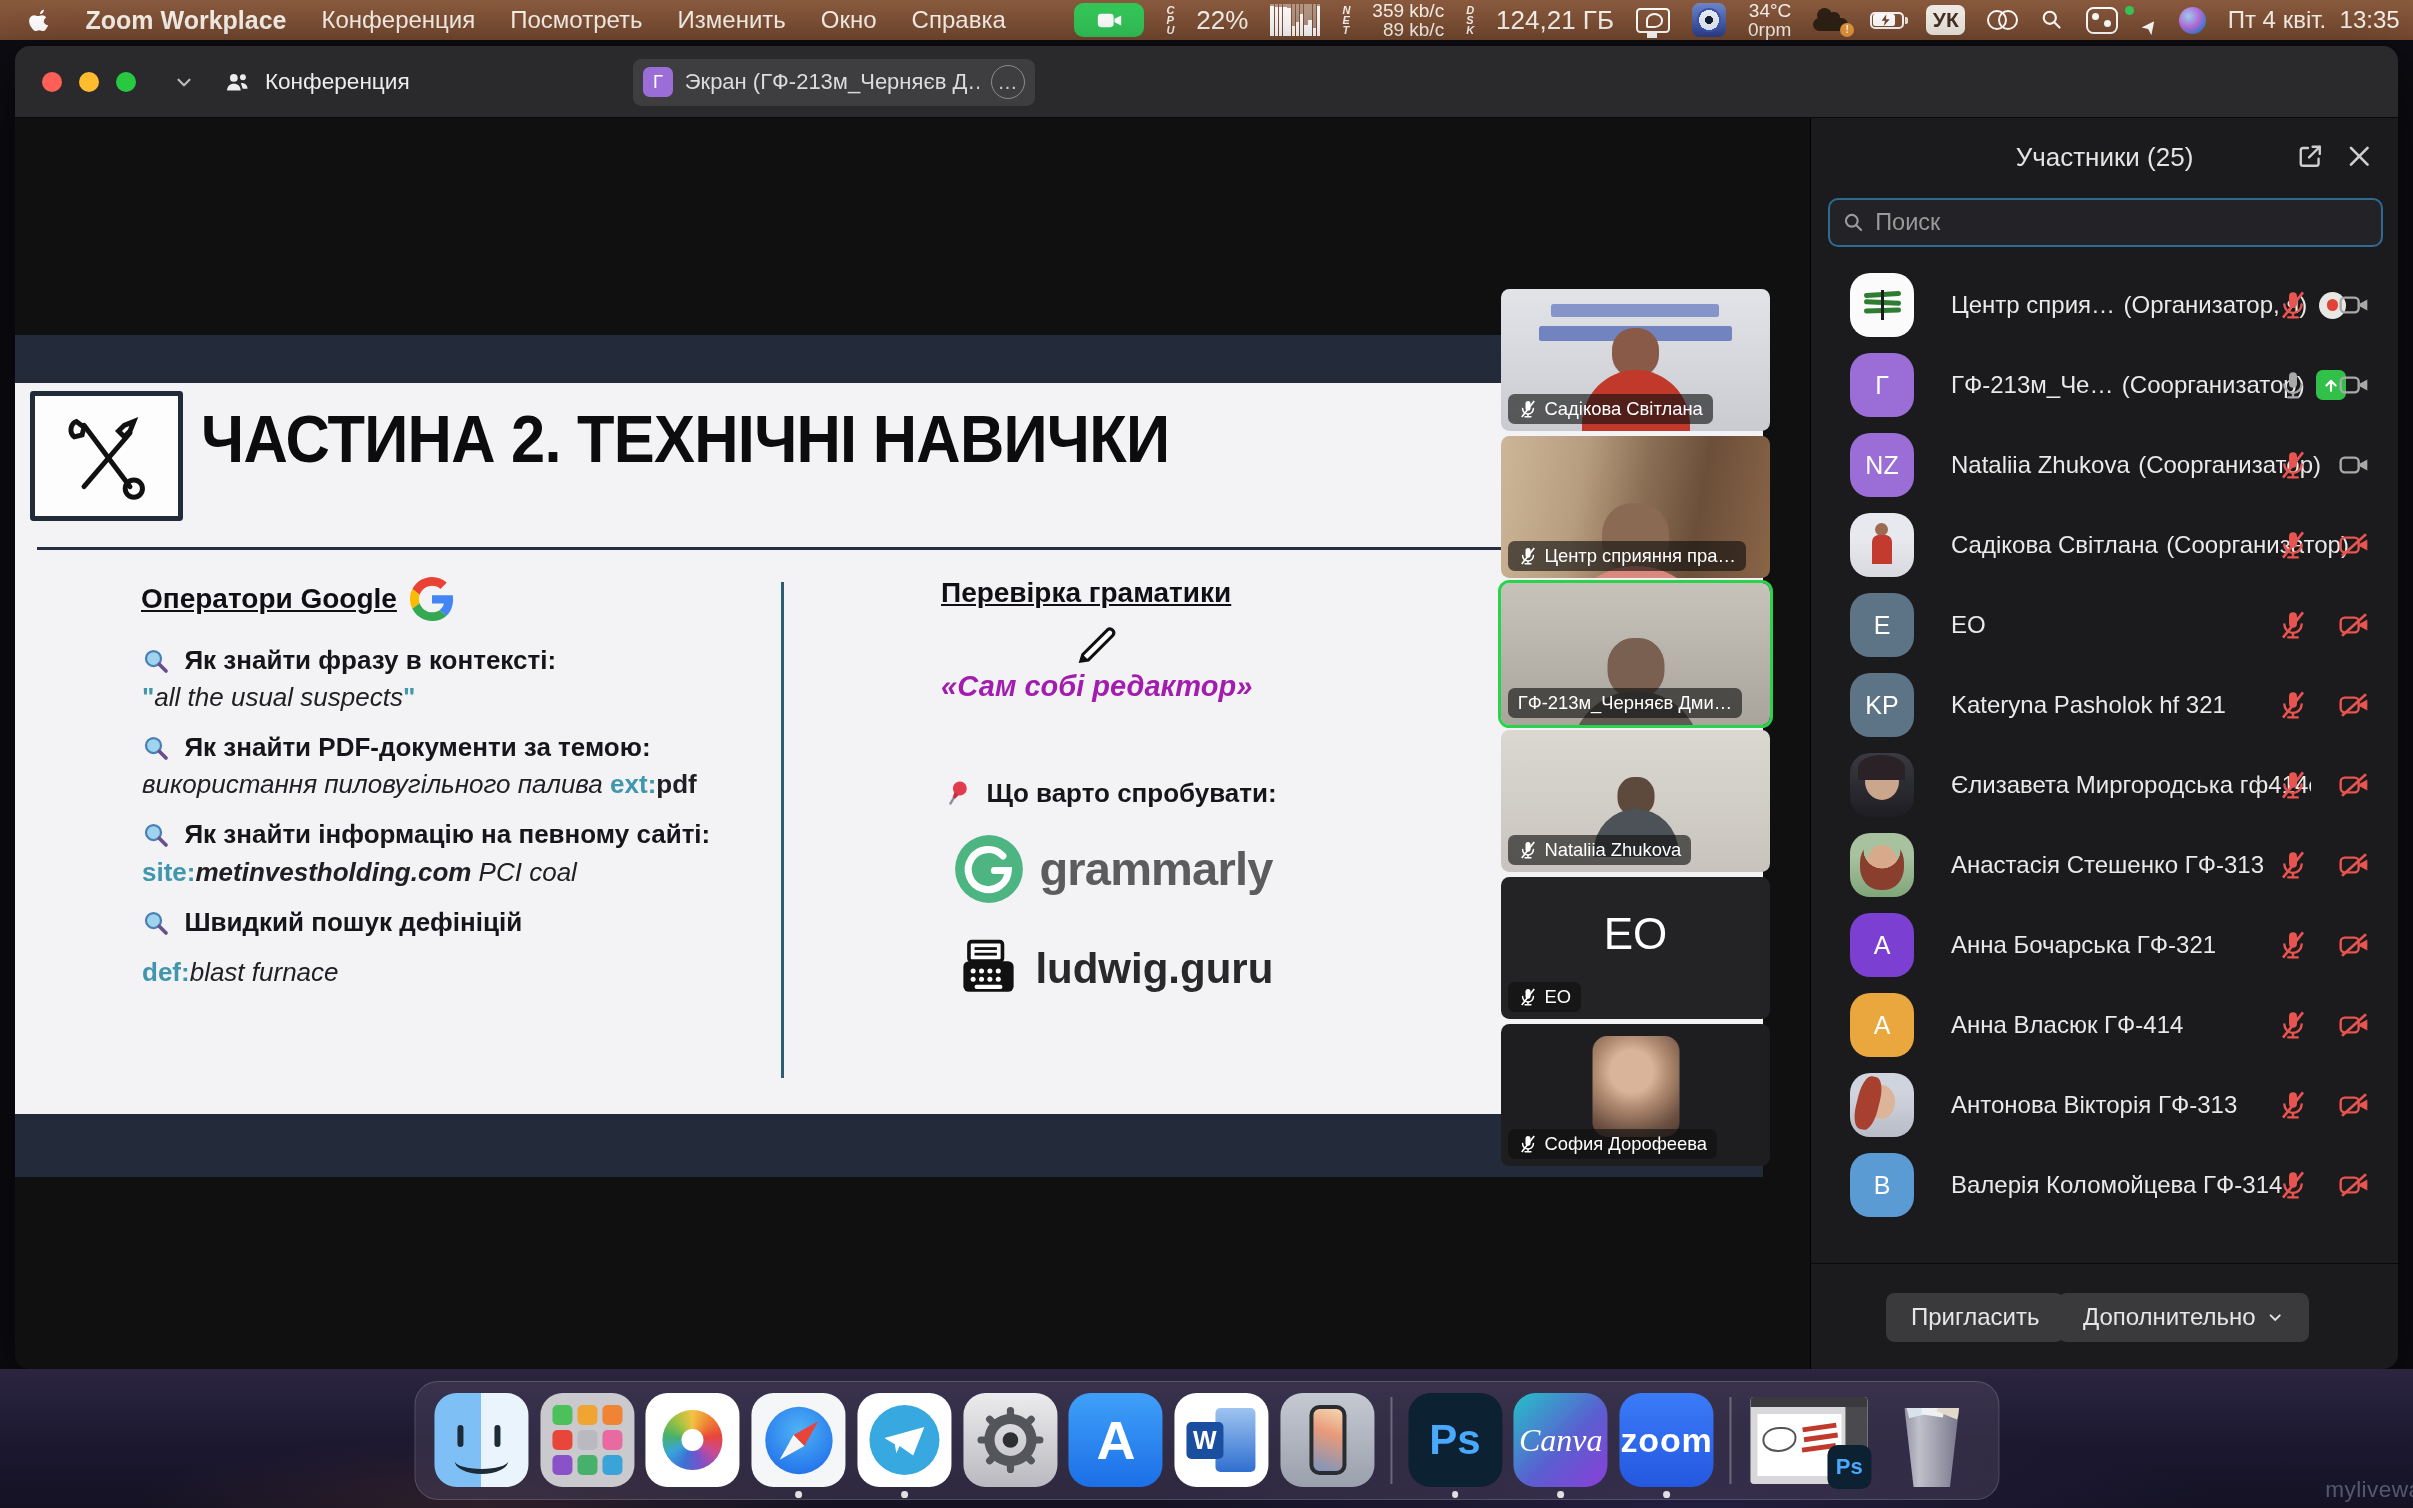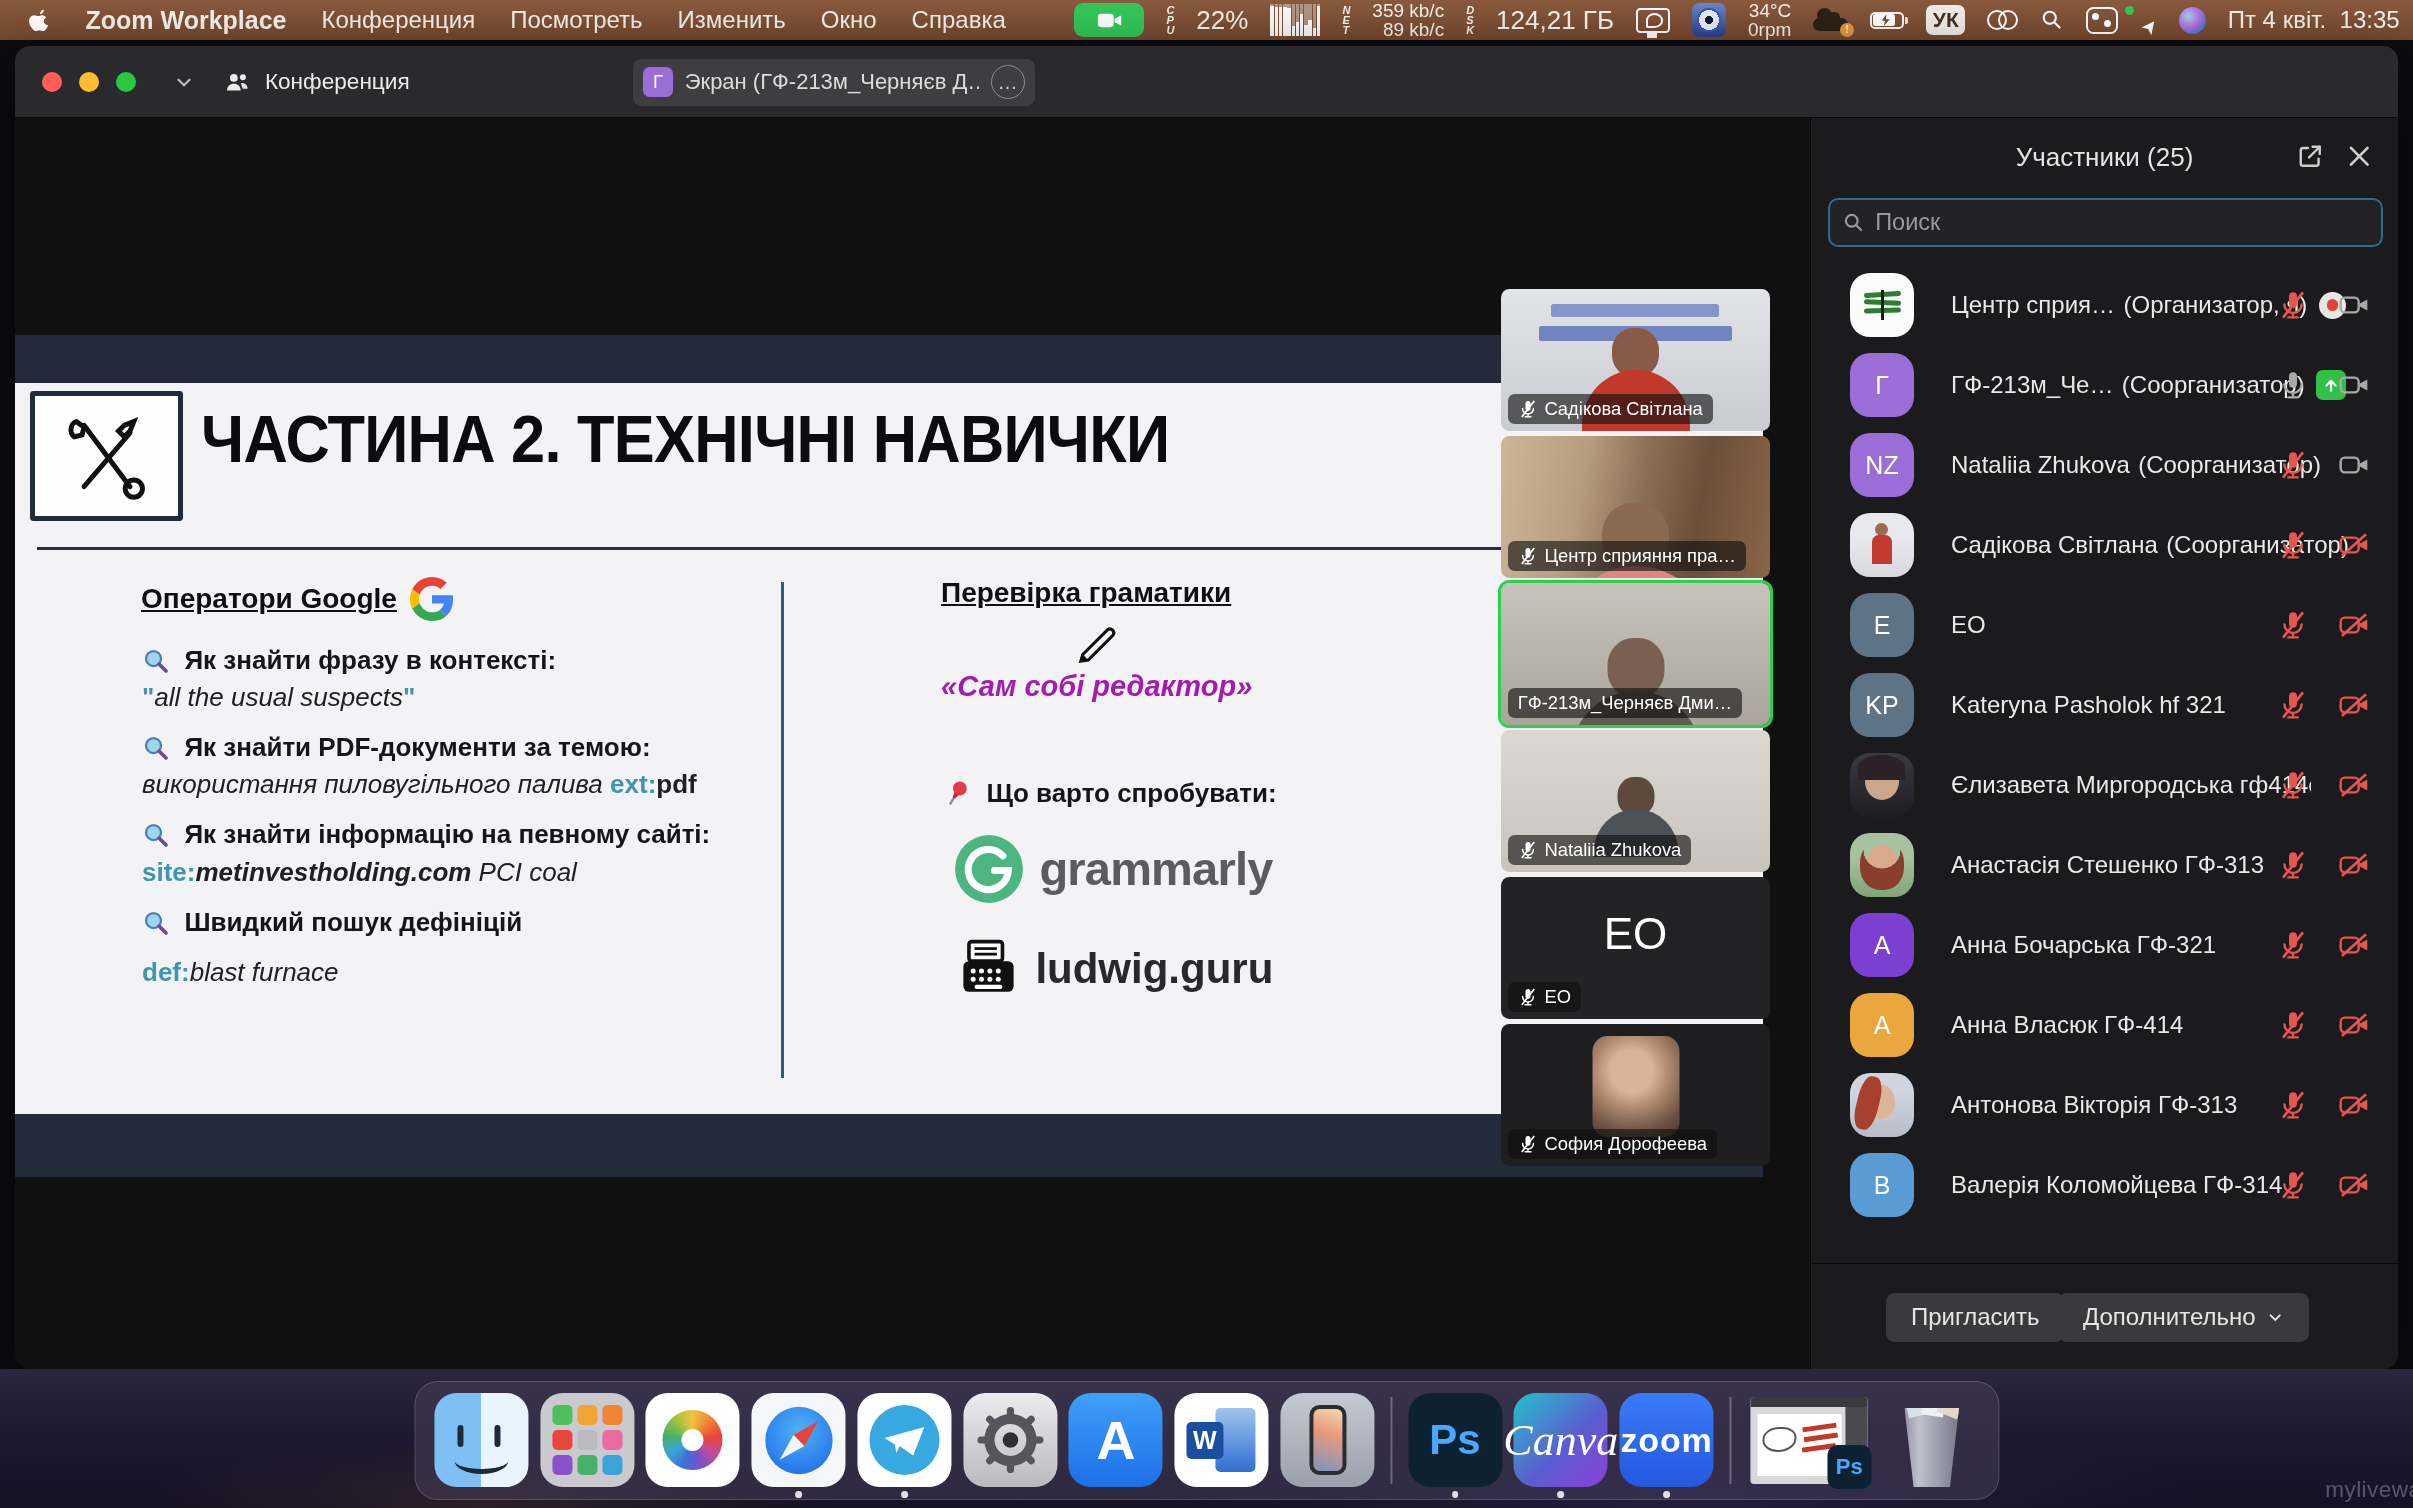--- a/index.html
+++ b/index.html
@@ -218,21 +218,21 @@
   .di-iphone { background:linear-gradient(180deg,#c5c9d2,#9aa0ac); display:flex; align-items:center; justify-content:center; }
   .di-iphone i { width:37px; height:70px; border:4.2px solid #2a2c30; border-radius:10px;
     background:linear-gradient(200deg,#f5d7b2,#e89a7a 40%,#7a95c0); }
   .di-telegram { background:#fff; display:flex; align-items:center; justify-content:center; }
   .di-telegram i { width:70px; height:70px; border-radius:50%; background:#37a8e0; position:relative; }
   .di-telegram i:after { content:""; position:absolute; left:15px; top:22px; width:40px; height:28.5px; background:#fff;
     clip-path:polygon(0 38%, 100% 0, 72% 100%, 38% 66%, 30% 92%, 26% 60%); }
   .di-photoshop { background:#0c2233; display:flex; align-items:center; justify-content:center;
     color:#4aa8ff; font-size:42px; font-weight:bold; }
   .di-canva { background:linear-gradient(135deg,#25c1c9,#5a5fd0 55%,#8a3fd8); display:flex; align-items:center; justify-content:center;
-    color:#fff; font-size:44px; font-style:italic; font-family:"Liberation Serif",serif; }
+    color:#fff; font-size:32px; font-style:italic; font-family:"Liberation Serif",serif; }
   .di-zoom { background:linear-gradient(180deg,#3a7bf8,#2458e0); display:flex; align-items:center; justify-content:center;
     color:#fff; font-size:34px; font-weight:bold; letter-spacing:0.8px; }
   .di-pswin { width:126px; background:transparent; }
   .di-pswin .thumb { position:absolute; left:3.4px; top:3.4px; width:117px; height:87px; background:#d8d8da;
     border-radius:3.4px; overflow:hidden; }
   .di-pswin .thumb .tb { position:absolute; left:0; top:0; width:100%; height:10px; background:#3a3a3e; }
   .di-pswin .thumb .sb { position:absolute; right:0; top:10px; width:22px; height:77px; background:#4a4a4e; }
   .di-pswin .thumb .cv { position:absolute; left:6.7px; top:17px; width:84px; height:62px; background:#fff; }
   .di-pswin .thumb .scr { position:absolute; left:11.7px; top:30px; width:34px; height:25px;
     border:2.5px solid #555; border-radius:50% 40% 55% 45%; }

